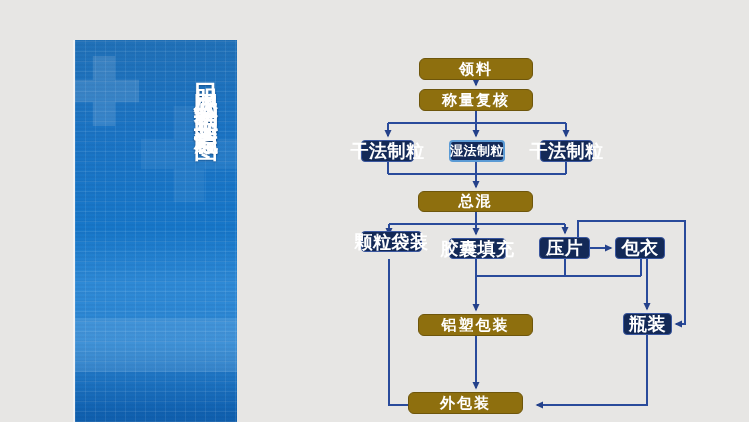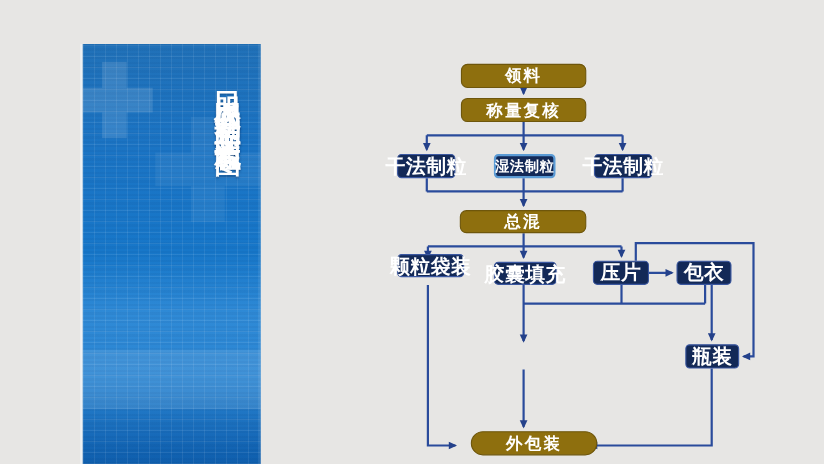--- a/index.html
+++ b/index.html
@@ -121,17 +121,18 @@
   <div class="node gold" style="left: 419px; top: 18px; width: 114px; height: 22px;">领料</div>
       <div class="node gold" style="left: 419px; top: 49px; width: 114px; height: 22px; font-family: Liberation Mono, monospace;">称量复核</div>
       <div class="node blue" style="left: 361px; top: 100px; width: 53px; height: 22px;">干法制粒</div>
       <div class="node blue-hl" style="left: 449px; top: 100px; width: 56px; height: 22px;">湿法制粒</div>
       <div class="node blue" style="left: 540px; top: 100px; width: 53px; height: 22px;">干法制粒</div>
       <div class="node gold" style="left: 418px; top: 151px; width: 115px; height: 21px;">总混</div>
       <div class="node blue" style="left: 361px; top: 191px; width: 61px; height: 21px;">颗粒袋装</div>
       <div class="node blue" style="left: 449px; top: 198px; width: 57px; height: 21px;">胶囊填充</div>
       <div class="node blue" style="left: 539px; top: 197px; width: 51px; height: 22px; text-align: center;">压片</div>
       <div class="node blue" style="left: 615px; top: 197px; width: 50px; height: 22px;">包衣</div>
+      <div class="node gold" style="left: 418px; top: 274px; width: 115px; height: 22px;">铝塑包装</div>
       <div class="node blue" style="left: 623px; top: 273px; width: 49px; height: 22px;">瓶装</div>
-      <div class="node gold" style="left: 428px; top: 352px; width: 115px; height: 22px; border-radius: 11px;">外包装</div>
+      <div class="node gold" style="left: 408px; top: 352px; width: 115px; height: 22px;">外包装</div>
     </div>
 
 </div>
 
 </body></html>

